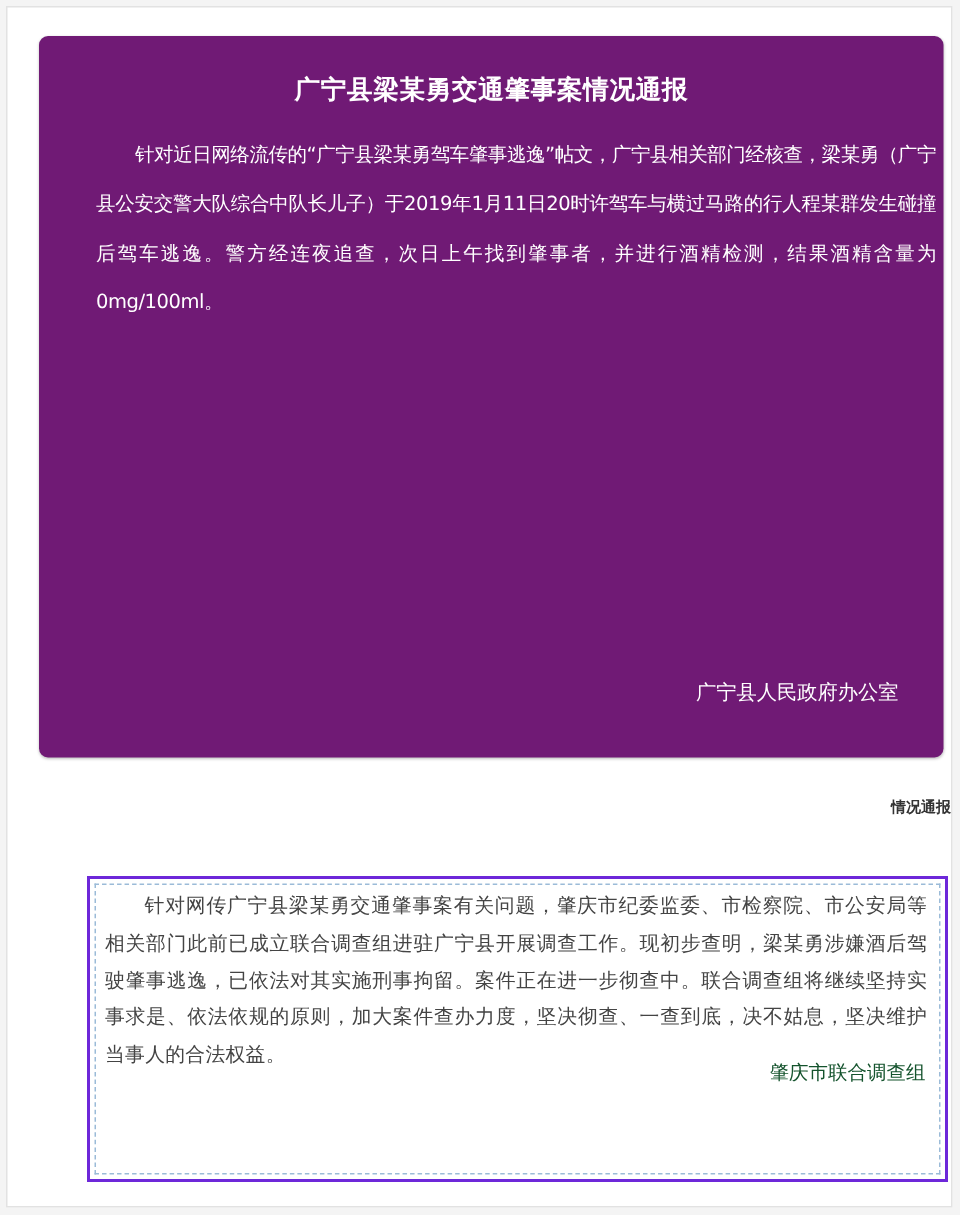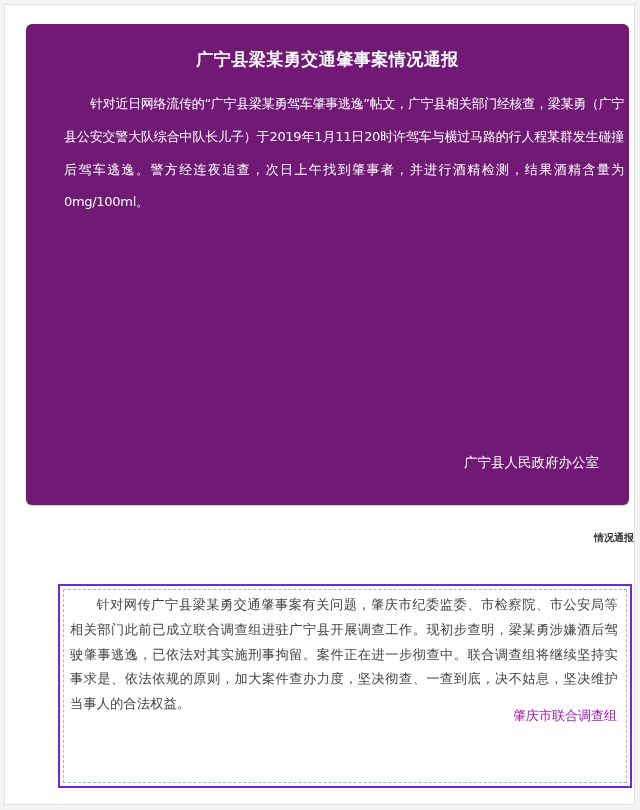--- a/index.html
+++ b/index.html
@@ -44,21 +44,21 @@
       position: absolute; left: 3px; top: 3px; right: 3px; bottom: 3px;
       border: 1px dashed #9bbbd8;
     }
     .notice-box .body {
       position: absolute; left: 10px; width: 548px; top: 7px;
       font-size: 13.2px; line-height: 24.8px; color: #444444; letter-spacing: 0.2px;
     }
     .notice-box p { margin: 0; text-indent: 2em; text-align: justify; }
     .notice-box .sign {
       position: absolute; right: 13px; top: 117px; text-align: right;
-      font-size: 13px; line-height: 26px; color: #a21caf;
+      font-size: 13px; line-height: 26px; color: #14532d;
     }
   </style>
 </head>
 <body>
 
 <div class="page">
 
   <div class="notice-blue">
     <div class="title">广宁县梁某勇交通肇事案情况通报</div>
     <div class="body">

